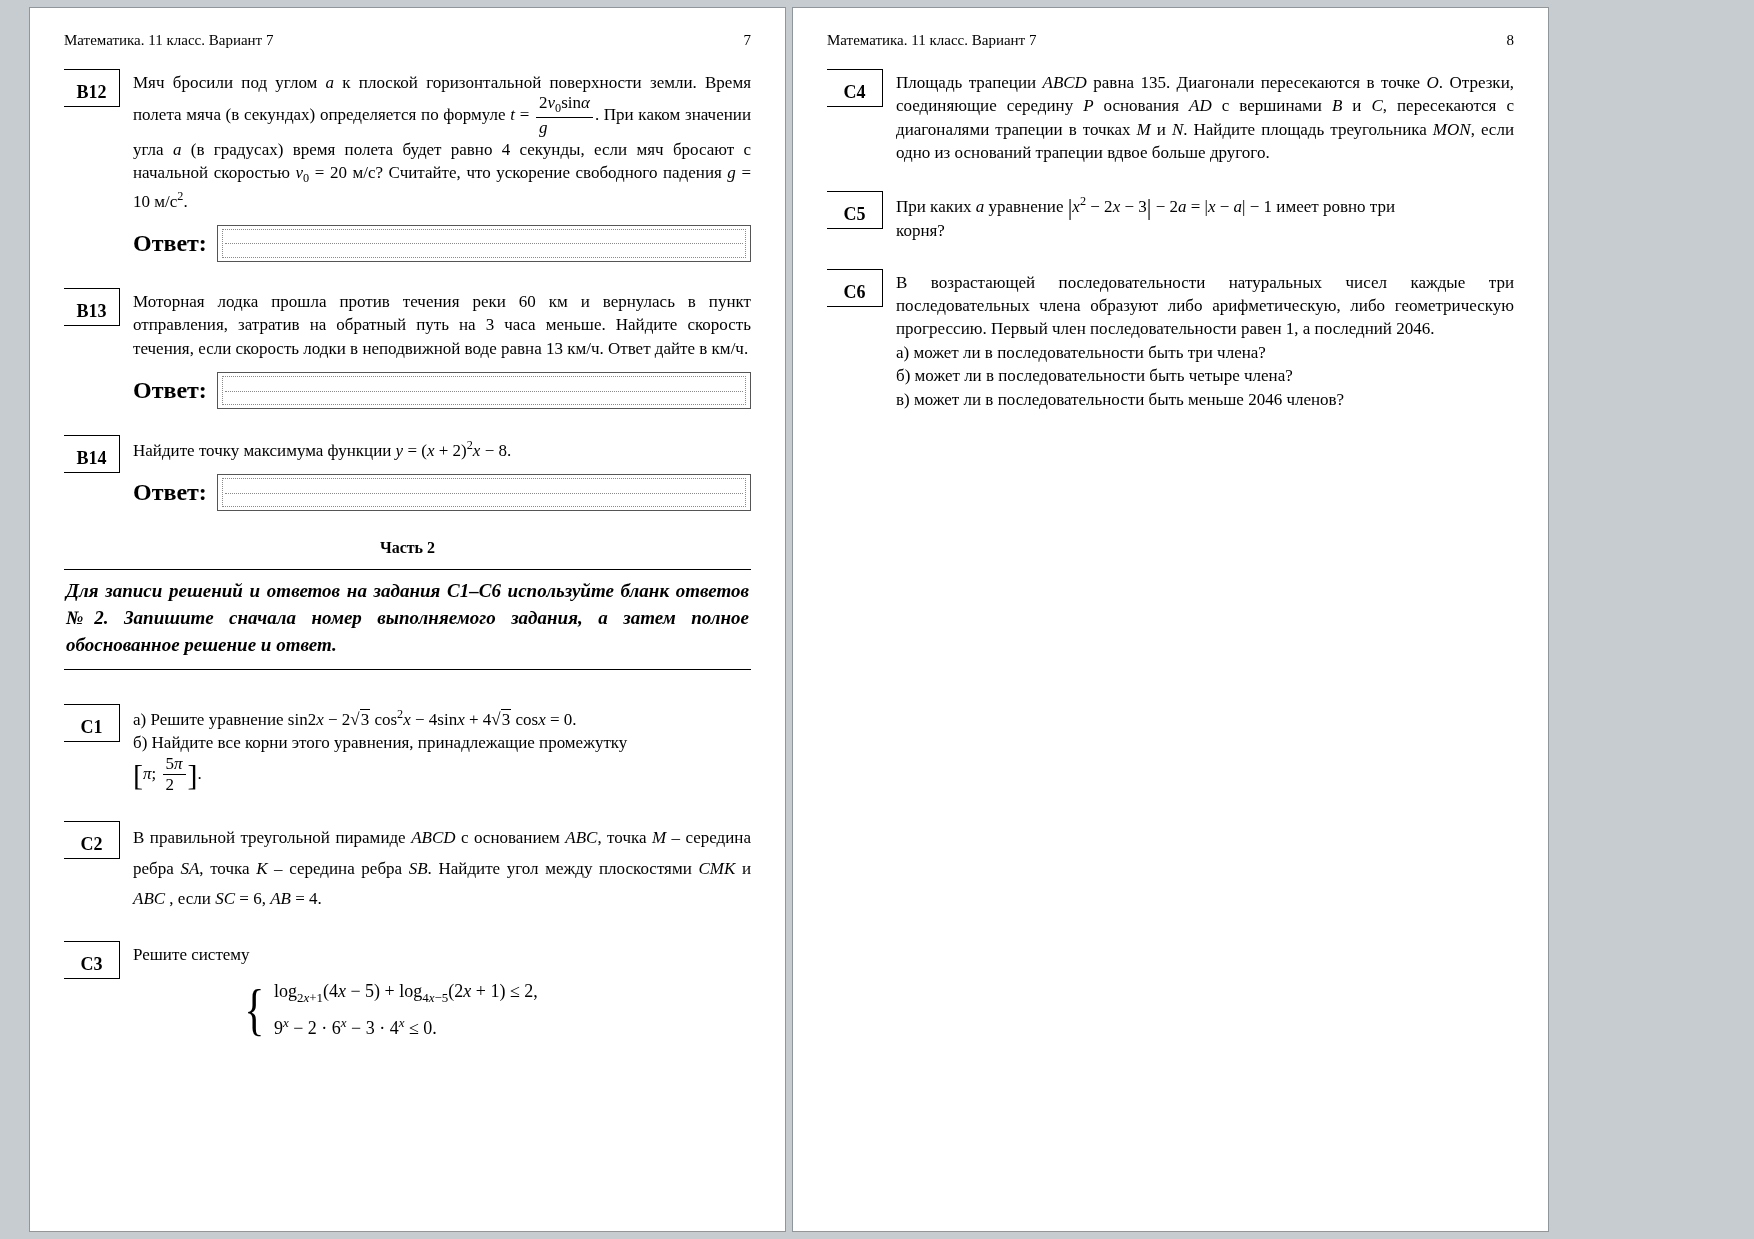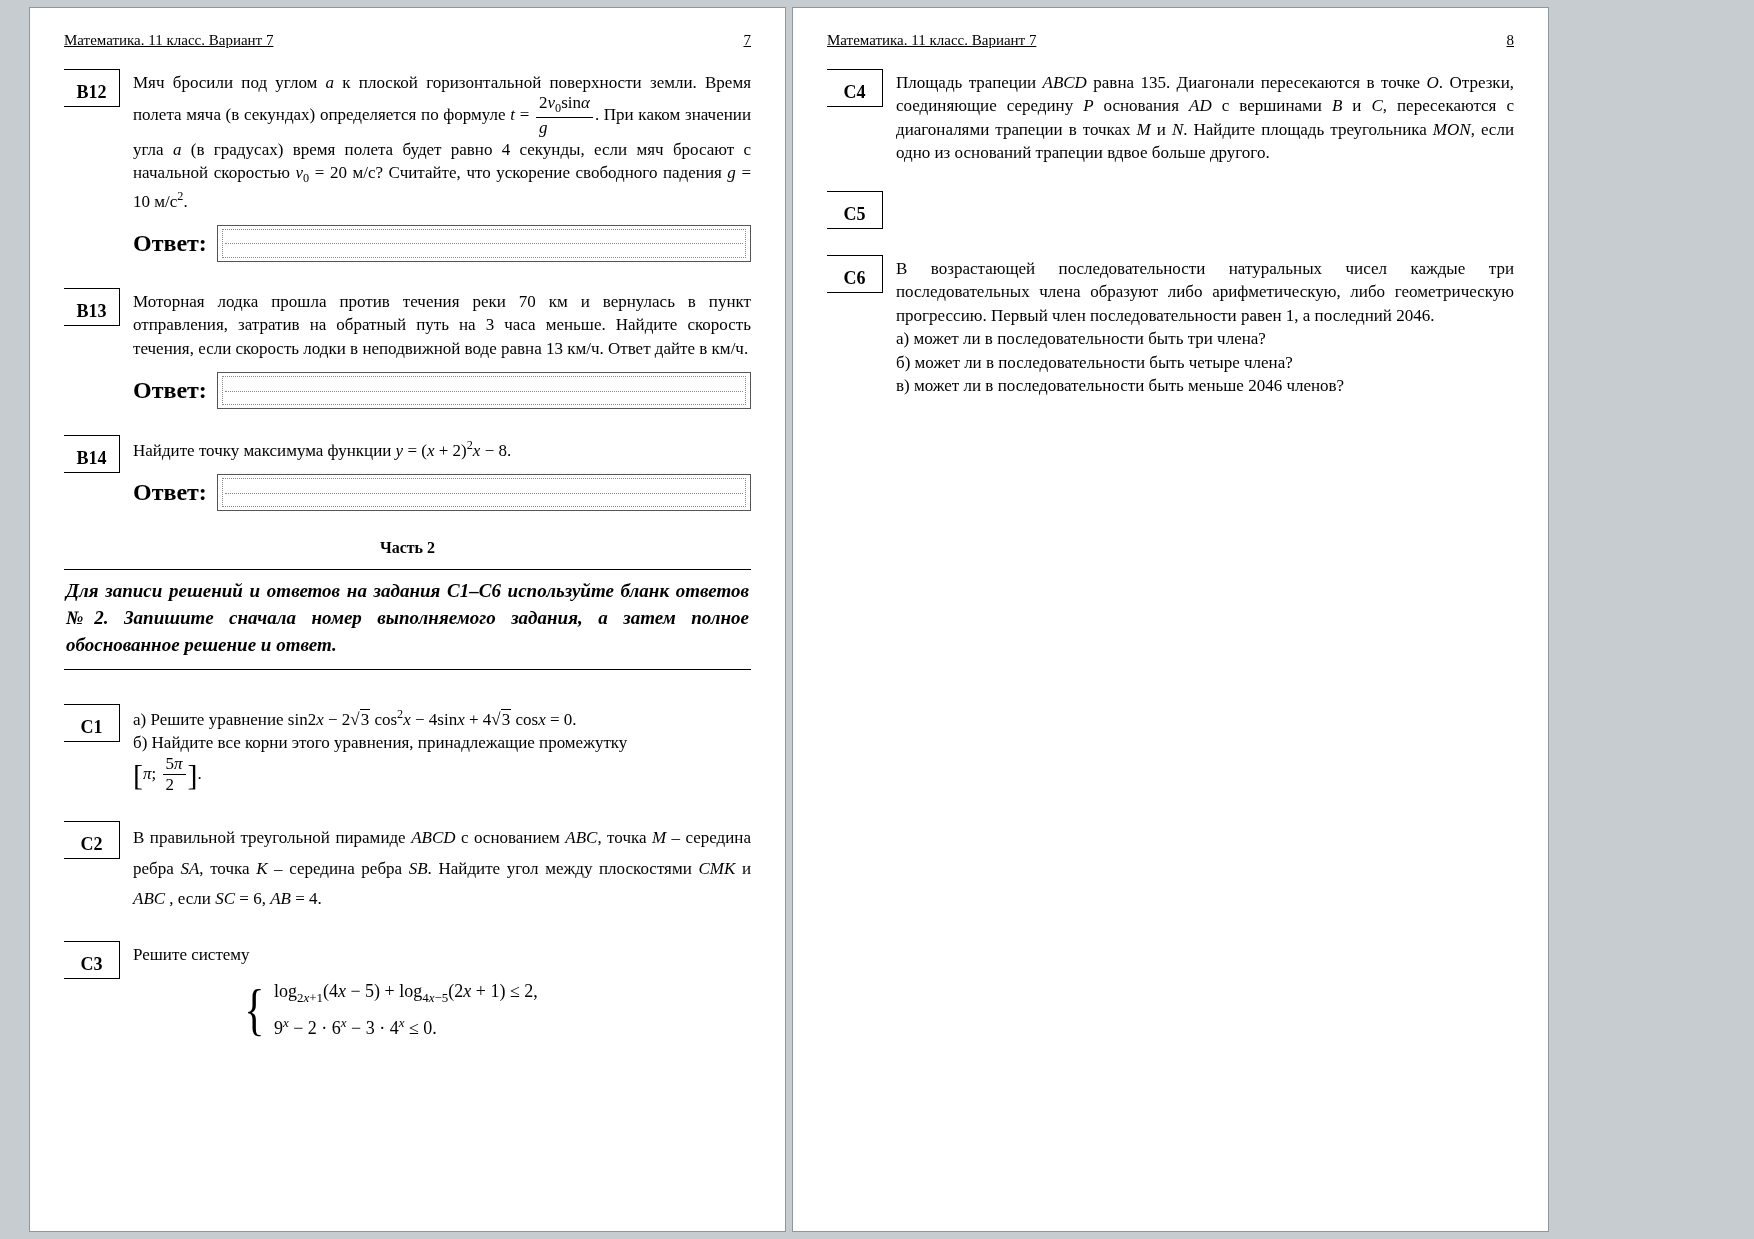--- a/index.html
+++ b/index.html
@@ -21,21 +21,20 @@
   }
   #page-left { left: 29px; }
   #page-right { left: 792px; }
 
   .page-header {
     display: flex;
     justify-content: space-between;
     align-items: baseline;
     font-size: 15px;
     margin-bottom: 22px;
-    text-decoration: underline;
   }
 
   .problem { display: flex; align-items: flex-start; margin-bottom: 28px; }
   .plabel {
     flex: 0 0 56px;
     border-top: 1.6px solid #000;
     border-right: 1.6px solid #000;
     border-bottom: 1.6px solid #000;
     text-align: center;
     font-weight: bold;
@@ -112,21 +111,21 @@
           <div class="answer-box">
               <div class="answer-inner"></div>
             </div>
         </div>
       </div>
     </div>
 
     <div class="problem">
       <div class="plabel">В13</div>
       <div class="pbody">
-        <div class="ptext">Моторная лодка прошла против течения реки 70 км и вернулась в пункт отправления, затратив на обратный путь на 3 часа меньше. Найдите скорость течения, если скорость лодки в неподвижной воде равна 13 км/ч. Ответ дайте в км/ч.</div>
+        <div class="ptext">Моторная лодка прошла против течения реки 60 км и вернулась в пункт отправления, затратив на обратный путь на 3 часа меньше. Найдите скорость течения, если скорость лодки в неподвижной воде равна 13 км/ч. Ответ дайте в км/ч.</div>
         <div class="answer-row">
           <span class="answer-label">Ответ:</span>
           <div class="answer-box">
               <div class="answer-inner"></div>
             </div>
         </div>
       </div>
     </div>
 
     <div class="problem">
@@ -183,20 +182,23 @@
 
     <div class="problem">
       <div class="plabel">С4</div>
       <div class="pbody">
         <div class="ptext">Площадь трапеции <i>ABCD</i> равна 135. Диагонали пересекаются в точке <i>O</i>. Отрезки, соединяющие середину <i>P</i> основания <i>AD</i> с вершинами <i>B</i> и <i>C</i>, пересекаются с диагоналями трапеции в точках <i>M</i> и <i>N</i>. Найдите площадь треугольника <i>MON</i>, если одно из оснований трапеции вдвое больше другого.</div>
       </div>
     </div>
 
     <div class="problem">
       <div class="plabel">С5</div>
+      <div class="pbody">
+        <div class="ptext">При каких <i>a</i> уравнение <span class="tallbar">|</span><i>x</i><sup>2</sup> − 2<i>x</i> − 3<span class="tallbar">|</span> − 2<i>a</i> = |<i>x</i> − <i>a</i>| − 1 имеет ровно три<br>корня?</div>
+      </div>
     </div>
 
     <div class="problem">
       <div class="plabel">С6</div>
       <div class="pbody">
         <div class="ptext">В возрастающей последовательности натуральных чисел каждые три последовательных члена образуют либо арифметическую, либо геометрическую прогрессию. Первый член последовательности равен 1, а последний 2046.<br>а) может ли в последовательности быть три члена?<br>б) может ли в последовательности быть четыре члена?<br>в) может ли в последовательности быть меньше 2046 членов?</div>
       </div>
     </div>
   </div>
 

